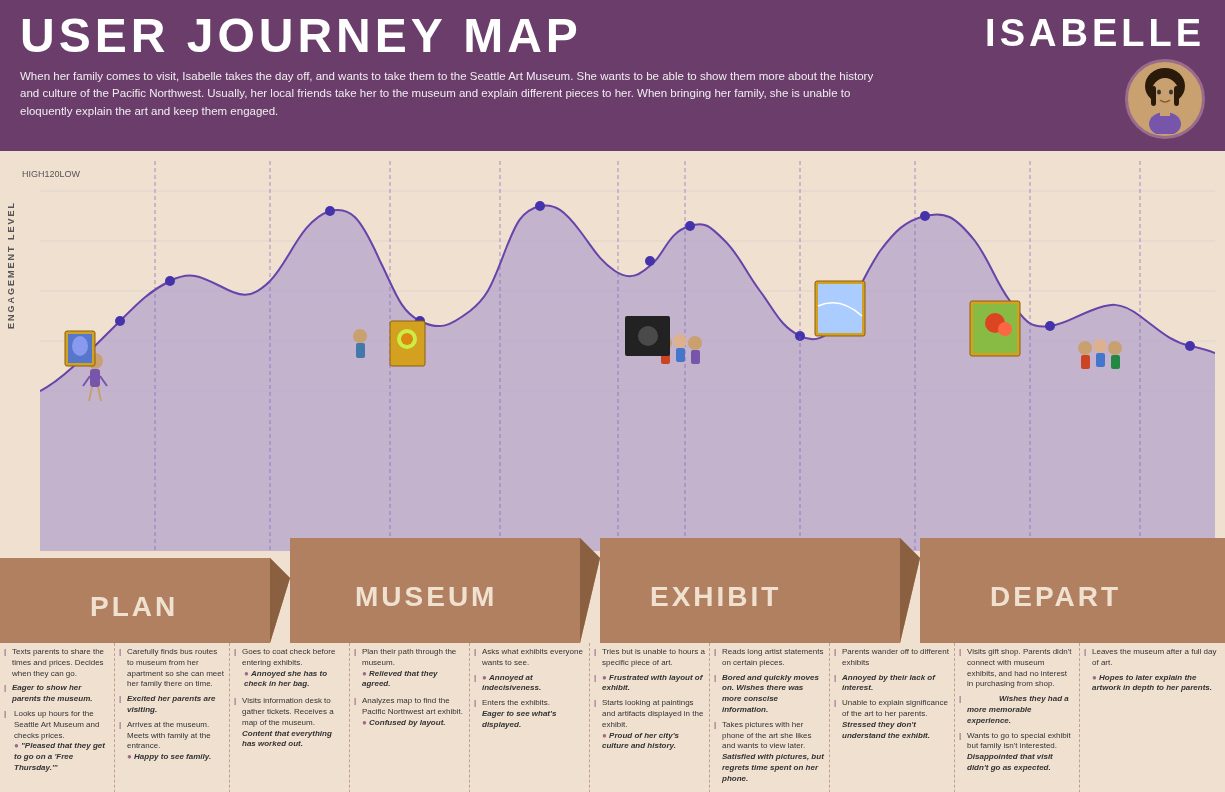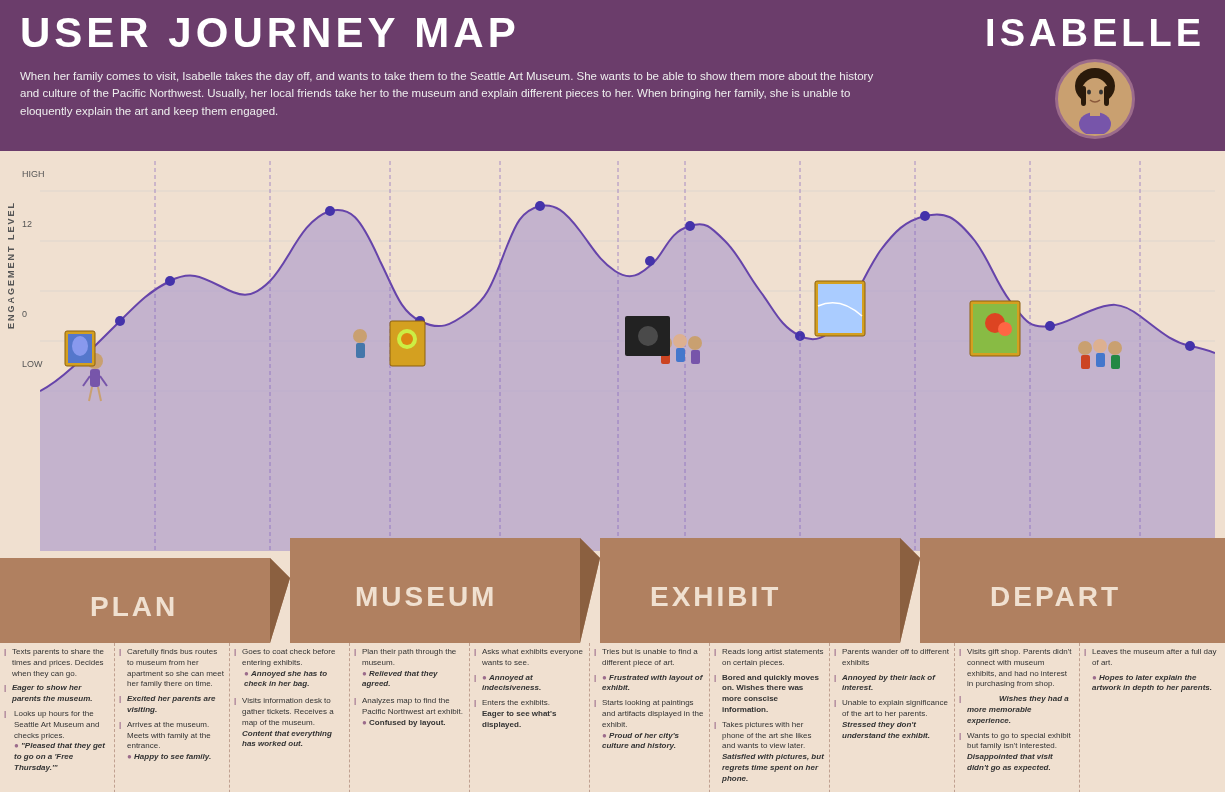--- a/index.html
+++ b/index.html
@@ -16,38 +16,38 @@
       background: #6b3d6b;
       color: white;
       padding: 12px 20px 12px 20px;
       display: flex;
       align-items: flex-start;
       justify-content: space-between;
       min-height: 130px;
     }
     .header-left { flex: 1; }
     .header-title {
-      font-size: 42px;
+      font-size: 48px;
       font-weight: 900;
       letter-spacing: 4px;
       text-transform: uppercase;
       font-family: 'Arial Black', Arial, sans-serif;
       line-height: 1;
-      margin-bottom: 14px;
+      margin-bottom: 8px;
     }
     .header-desc {
       font-size: 11.5px;
       line-height: 1.5;
       max-width: 870px;
       color: #eee;
     }
     .header-right {
       display: flex;
       flex-direction: column;
-      align-items: center;
+      align-items: flex-end;
       gap: 4px;
     }
     .header-name {
       font-size: 38px;
       font-weight: 900;
       letter-spacing: 4px;
       text-transform: uppercase;
       font-family: 'Arial Black', Arial, sans-serif;
     }
     .avatar-circle {
@@ -84,21 +84,21 @@
       text-transform: uppercase;
       writing-mode: vertical-rl;
       transform: rotate(180deg);
     }
     .y-axis-labels {
       position: absolute;
       left: 22px;
       top: 18px;
       height: 200px;
       display: flex;
-      flex-direction: column;
+      flex-direction: row;
       justify-content: space-between;
       font-size: 9px;
       color: #555;
     }
 
     
     .chart-area {
       position: absolute;
       top: 10px;
       left: 40px;
@@ -367,64 +367,64 @@
 
     <div style="width:120px; padding:4px 4px; font-size:8px; color:#333; line-height:1.35; border-right:1px dashed #c0a090; position:relative;">
       <div style="padding-left:8px; position:relative; margin-bottom:4px;">
         <span style="position:absolute;left:0;color:#9b6b8b;font-weight:bold;">|</span>
         <span>Plan their path through the museum.</span>
         <div><span style="color:#9b6b8b;">●</span> <span style="font-style:italic;font-weight:bold;">Relieved that they agreed.</span></div>
       </div>
       <div style="padding-left:8px; position:relative; margin-top:6px;">
         <span style="position:absolute;left:0;color:#9b6b8b;font-weight:bold;">|</span>
         <span>Analyzes map to find the Pacific Northwest art exhibit.</span>
-        <div><span style="color:#9b6b8b;">●</span> <span style="font-weight:bold;">Confused by layout.</span></div>
+        <div><span style="color:#9b6b8b;">●</span> <span style="font-style:italic;font-weight:bold;">Confused by layout.</span></div>
       </div>
     </div>
 
     <div style="width:120px; padding:4px 4px; font-size:8px; color:#333; line-height:1.35; border-right:1px dashed #c0a090; position:relative;">
       <div style="padding-left:8px; position:relative; margin-bottom:4px;">
         <span style="position:absolute;left:0;color:#9b6b8b;font-weight:bold;">|</span>
         <span>Asks what exhibits everyone wants to see.</span>
       </div>
       <div style="padding-left:8px; position:relative; margin-bottom:4px;">
         <span style="position:absolute;left:0;color:#9b6b8b;font-weight:bold;">|</span>
         <span style="color:#9b6b8b;">●</span> <span style="font-style:italic;font-weight:bold;">Annoyed at indecisiveness.</span>
       </div>
       <div style="padding-left:8px; position:relative; margin-top:4px;">
         <span style="position:absolute;left:0;color:#9b6b8b;font-weight:bold;">|</span>
         <span>Enters the exhibits.</span>
-        <div><span style="font-weight:bold;">Eager to see what's displayed.</span></div>
+        <div><span style="font-style:italic;font-weight:bold;">Eager to see what's displayed.</span></div>
       </div>
     </div>
 
     <div style="width:120px; padding:4px 4px; font-size:8px; color:#333; line-height:1.35; border-right:1px dashed #c0a090; position:relative;">
       <div style="padding-left:8px; position:relative; margin-bottom:4px;">
         <span style="position:absolute;left:0;color:#9b6b8b;font-weight:bold;">|</span>
-        <span>Tries but is unable to find a different piece of art.</span>
+        <span>Tries but is unable to hours a specific piece of art.</span>
       </div>
       <div style="padding-left:8px; position:relative; margin-bottom:4px;">
         <span style="position:absolute;left:0;color:#9b6b8b;font-weight:bold;">|</span>
         <span style="color:#9b6b8b;">●</span> <span style="font-style:italic;font-weight:bold;">Frustrated with layout of exhibit.</span>
       </div>
       <div style="padding-left:8px; position:relative; margin-top:4px;">
         <span style="position:absolute;left:0;color:#9b6b8b;font-weight:bold;">|</span>
         <span>Starts looking at paintings and artifacts displayed in the exhibit.</span>
         <div><span style="color:#9b6b8b;">●</span> <span style="font-style:italic;font-weight:bold;">Proud of her city's culture and history.</span></div>
       </div>
     </div>
 
     <div style="width:120px; padding:4px 4px; font-size:8px; color:#333; line-height:1.35; border-right:1px dashed #c0a090; position:relative;">
       <div style="padding-left:8px; position:relative; margin-bottom:4px;">
         <span style="position:absolute;left:0;color:#9b6b8b;font-weight:bold;">|</span>
         <span>Reads long artist statements on certain pieces.</span>
       </div>
       <div style="padding-left:8px; position:relative; margin-bottom:4px;">
         <span style="position:absolute;left:0;color:#9b6b8b;font-weight:bold;">|</span>
-        <span style="font-weight:bold;">Bored and quickly moves on. Wishes there was more conscise information.</span>
+        <span style="font-style:italic;font-weight:bold;">Bored and quickly moves on. Wishes there was more conscise information.</span>
       </div>
       <div style="padding-left:8px; position:relative; margin-top:4px;">
         <span style="position:absolute;left:0;color:#9b6b8b;font-weight:bold;">|</span>
         <span>Takes pictures with her phone of the art she likes and wants to view later.</span>
         <div><span style="font-style:italic;font-weight:bold;">Satisfied with pictures, but regrets time spent on her phone.</span></div>
       </div>
     </div>
 
     <div style="width:125px; padding:4px 4px; font-size:8px; color:#333; line-height:1.35; border-right:1px dashed #c0a090; position:relative;">
       <div style="padding-left:8px; position:relative; margin-bottom:4px;">

